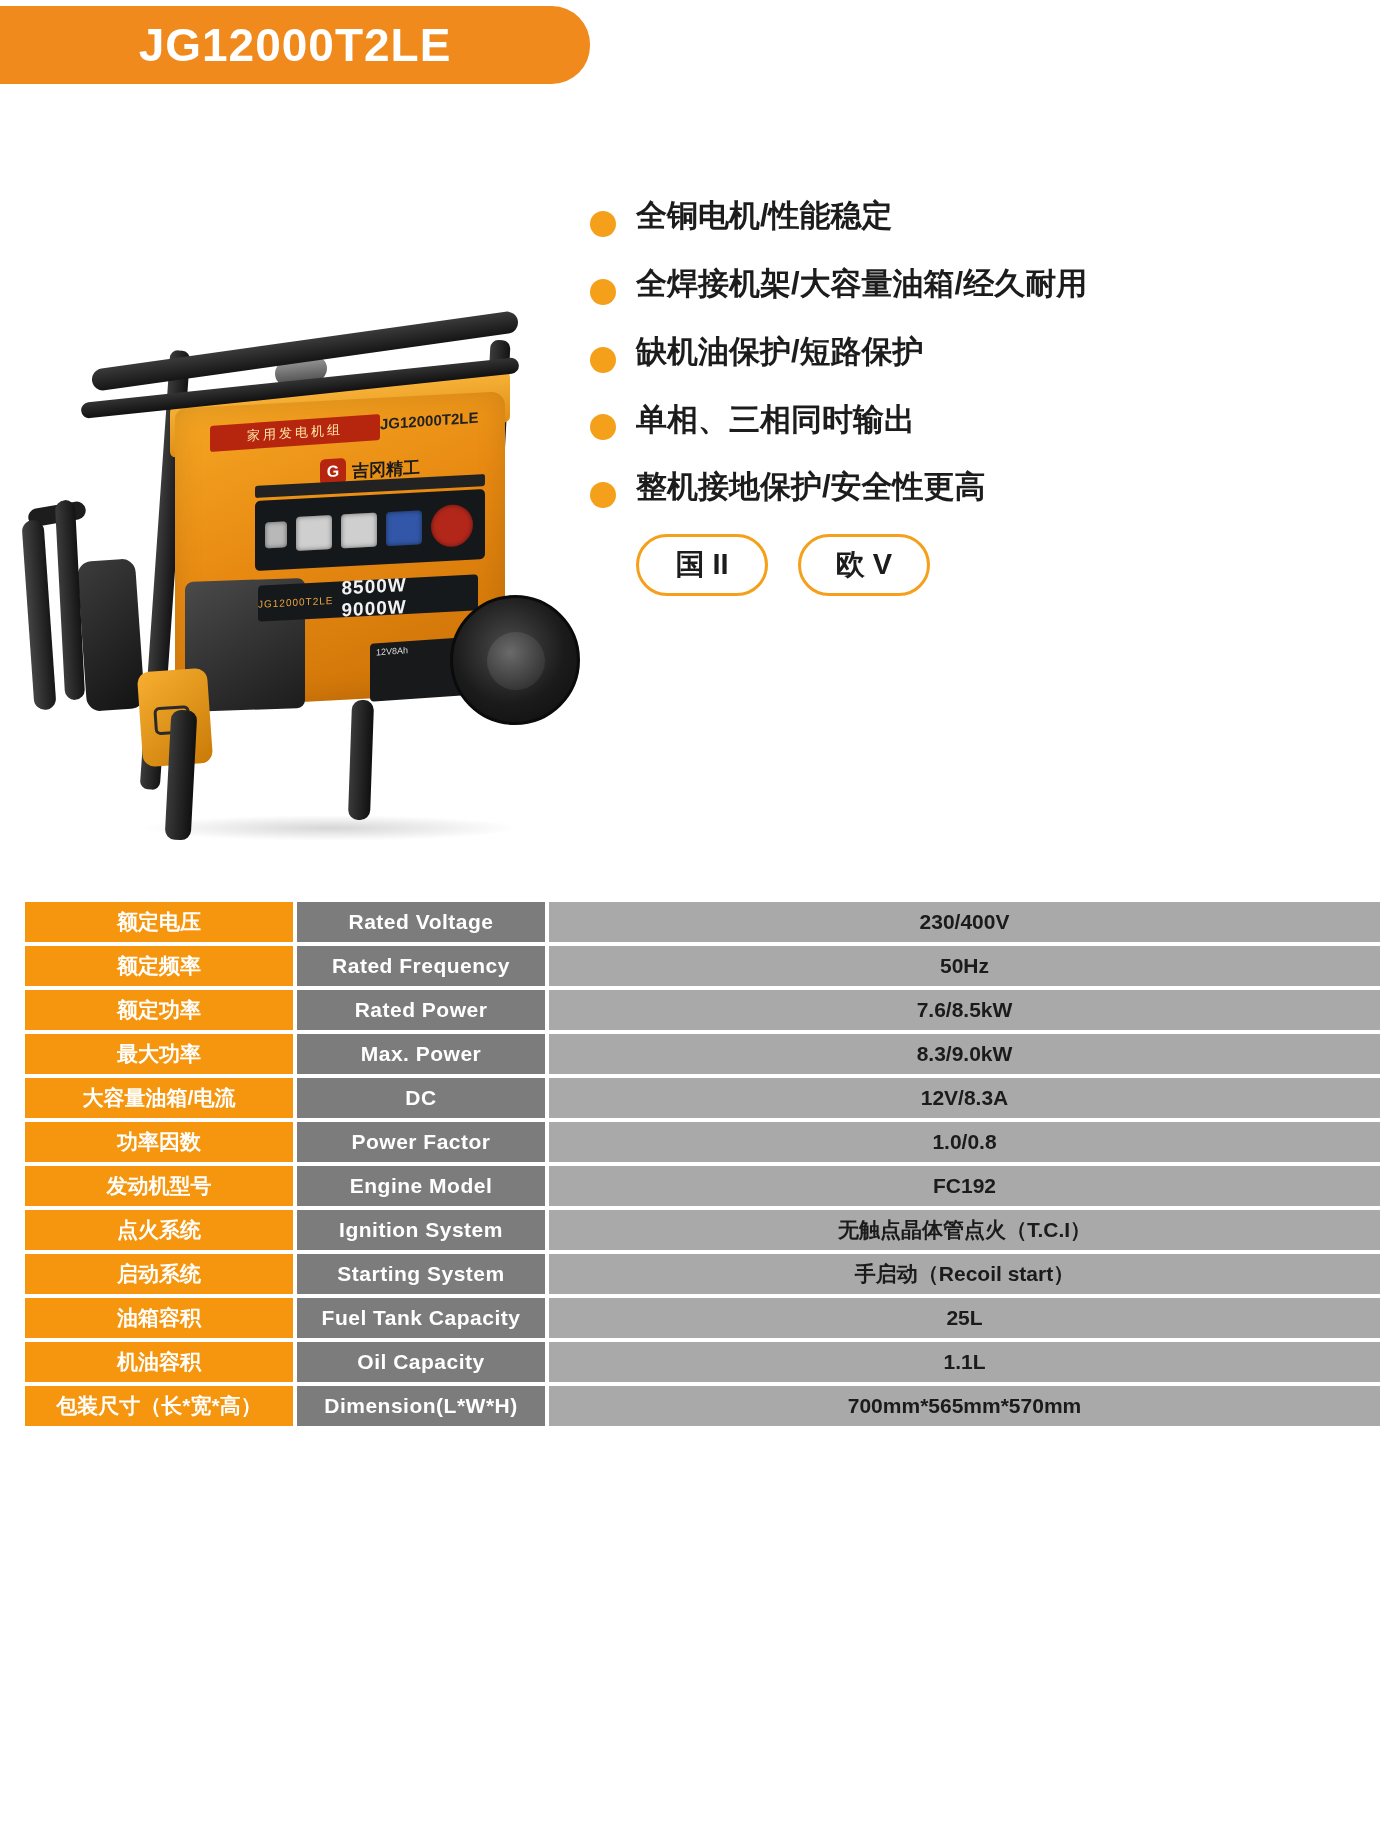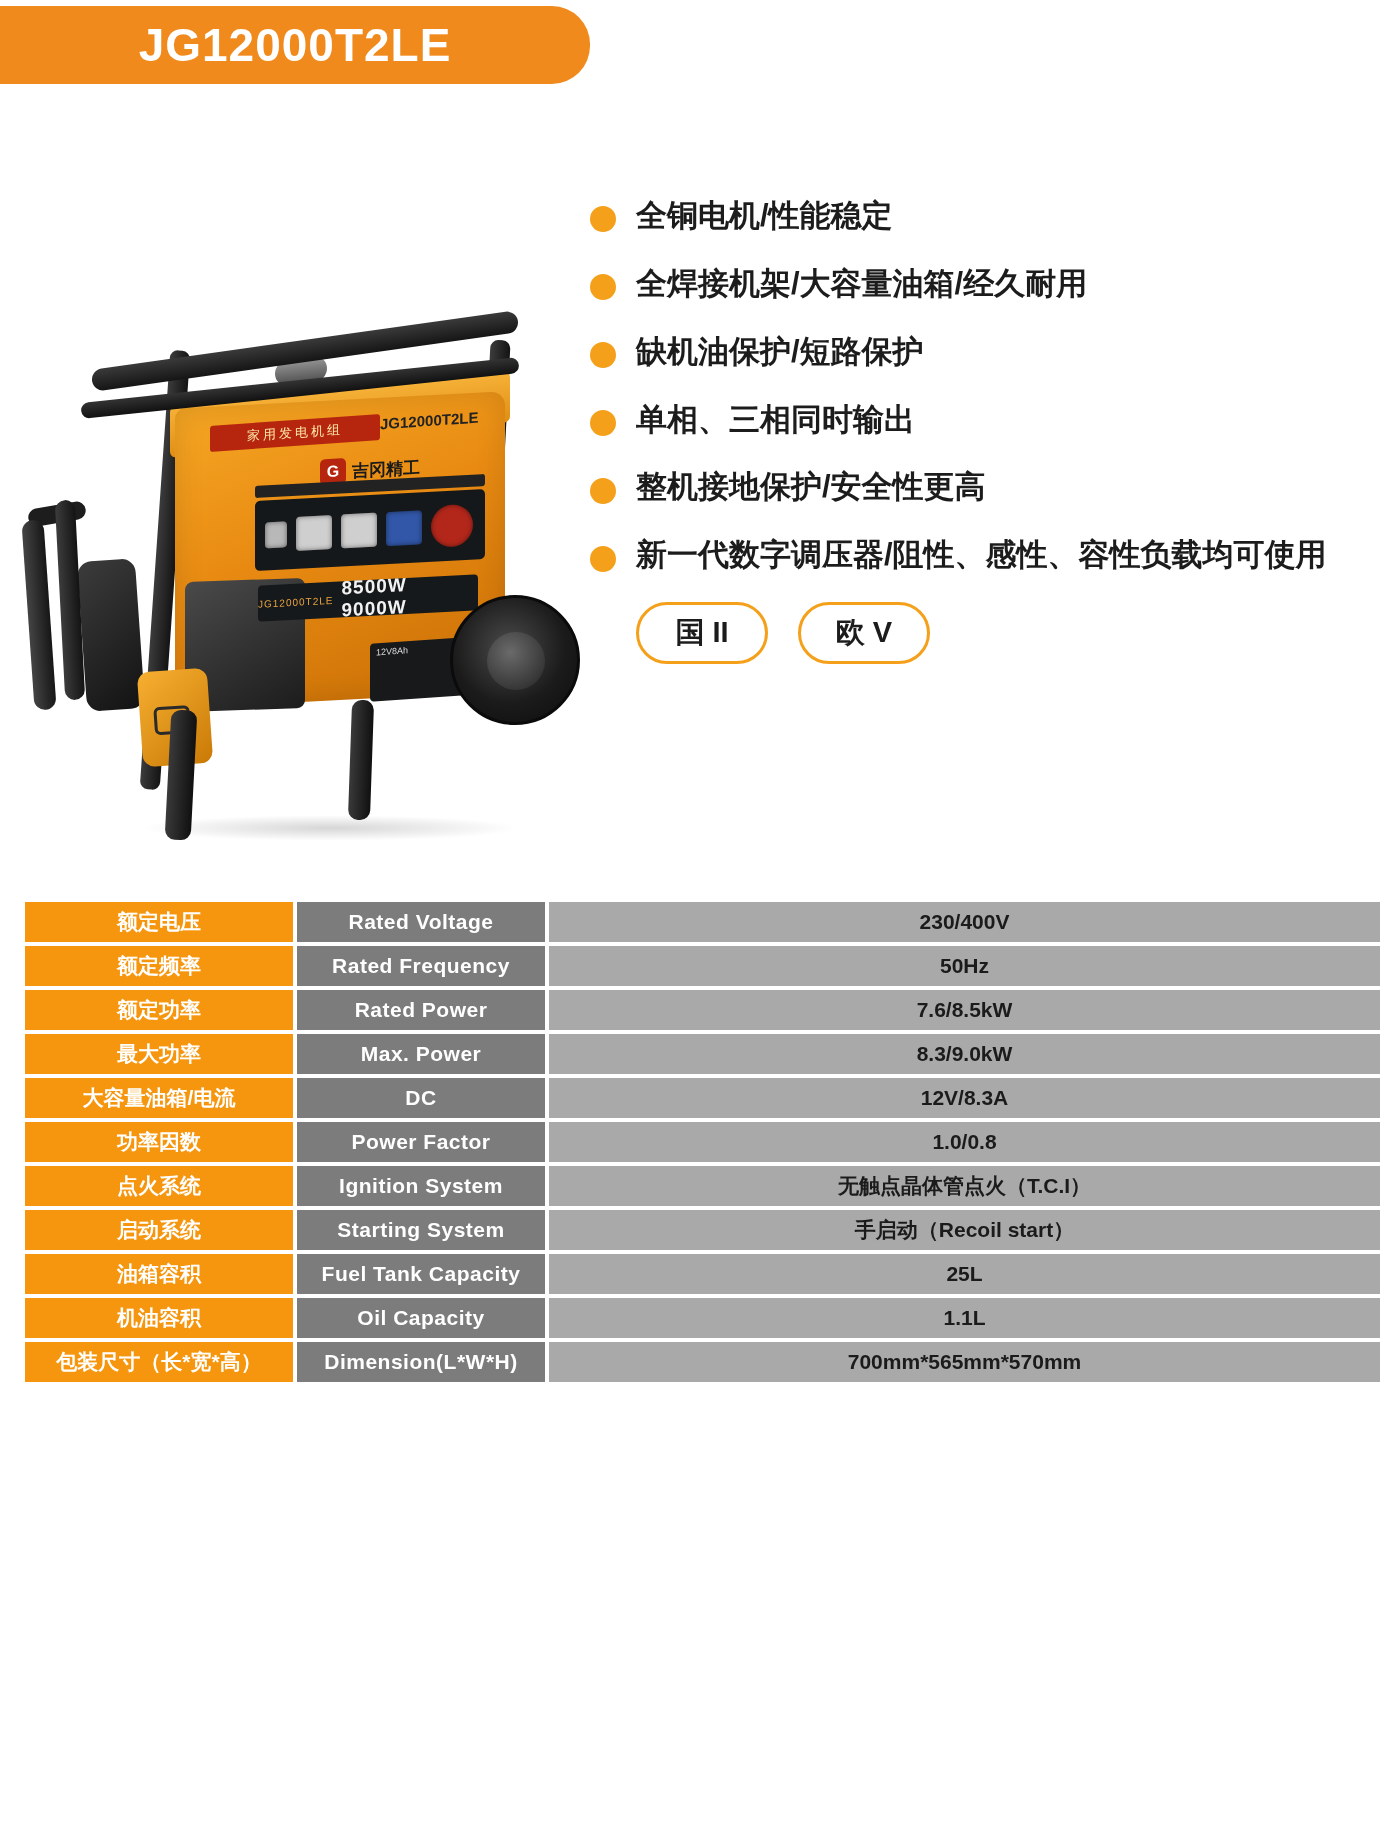--- a/index.html
+++ b/index.html
@@ -311,21 +311,21 @@
 
   
   .features {
     position: absolute;
     left: 590px;
     top: 55px;
     width: 780px;
   }
   .feature-row {
     display: flex;
-    align-items: center;
+    align-items: flex-end;
     margin-bottom: 26px;
   }
   .bullet {
     flex: 0 0 auto;
     width: 26px;
     height: 26px;
     border-radius: 50%;
     background: #F5A01B;
     margin-top: 7px;
     margin-right: 20px;
@@ -466,24 +466,20 @@
       <div class="feature-text">缺机油保护/短路保护</div>
     </div>
     <div class="feature-row">
       <div class="bullet"></div>
       <div class="feature-text">单相、三相同时输出</div>
     </div>
     <div class="feature-row">
       <div class="bullet"></div>
       <div class="feature-text">整机接地保护/安全性更高</div>
     </div>
-    <div class="feature-row">
-      <div class="bullet"></div>
-      <div class="feature-text">新一代数字调压器/阻性、感性、容性负载均可使用</div>
-    </div>
 
     <div class="emblems">
       <div class="emblem">国 II</div>
       <div class="emblem">欧 V</div>
     </div>
   </div>
 </div>
 
 <table class="spec-table">
   <tbody>
@@ -511,20 +507,25 @@
       <td class="cn">大容量油箱/电流</td>
       <td class="en">DC</td>
       <td class="val">12V/8.3A</td>
     </tr>
     <tr>
       <td class="cn">功率因数</td>
       <td class="en">Power Factor</td>
       <td class="val">1.0/0.8</td>
     </tr>
     <tr>
+      <td class="cn">发动机型号</td>
+      <td class="en">Engine Model</td>
+      <td class="val">FC192</td>
+    </tr>
+    <tr>
       <td class="cn">点火系统</td>
       <td class="en">Ignition System</td>
       <td class="val">无触点晶体管点火（T.C.I）</td>
     </tr>
     <tr>
       <td class="cn">启动系统</td>
       <td class="en">Starting System</td>
       <td class="val">手启动（Recoil start）</td>
     </tr>
     <tr>

